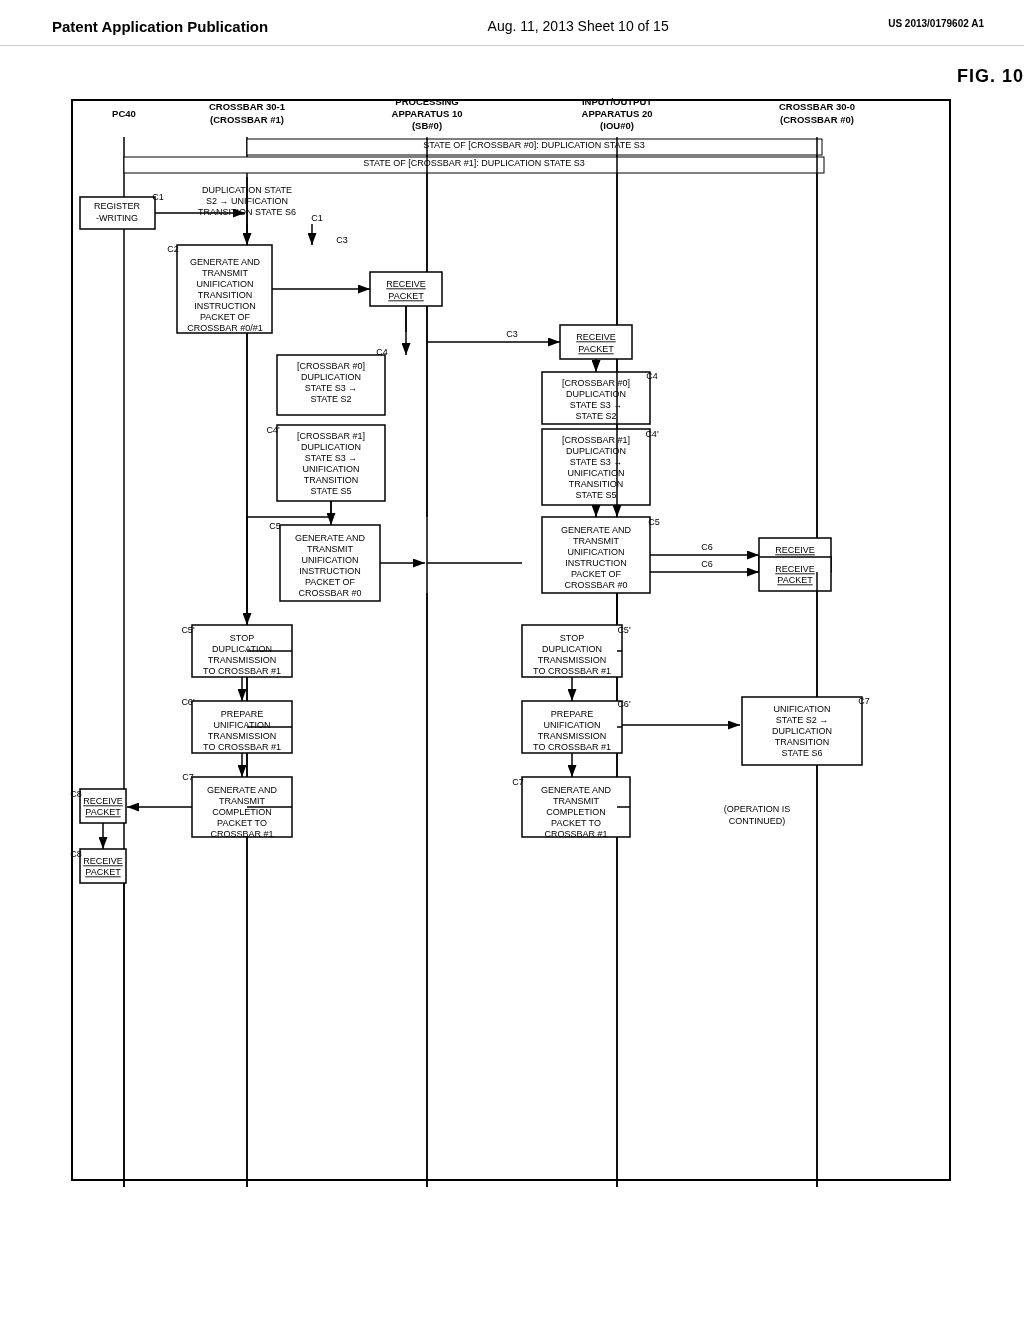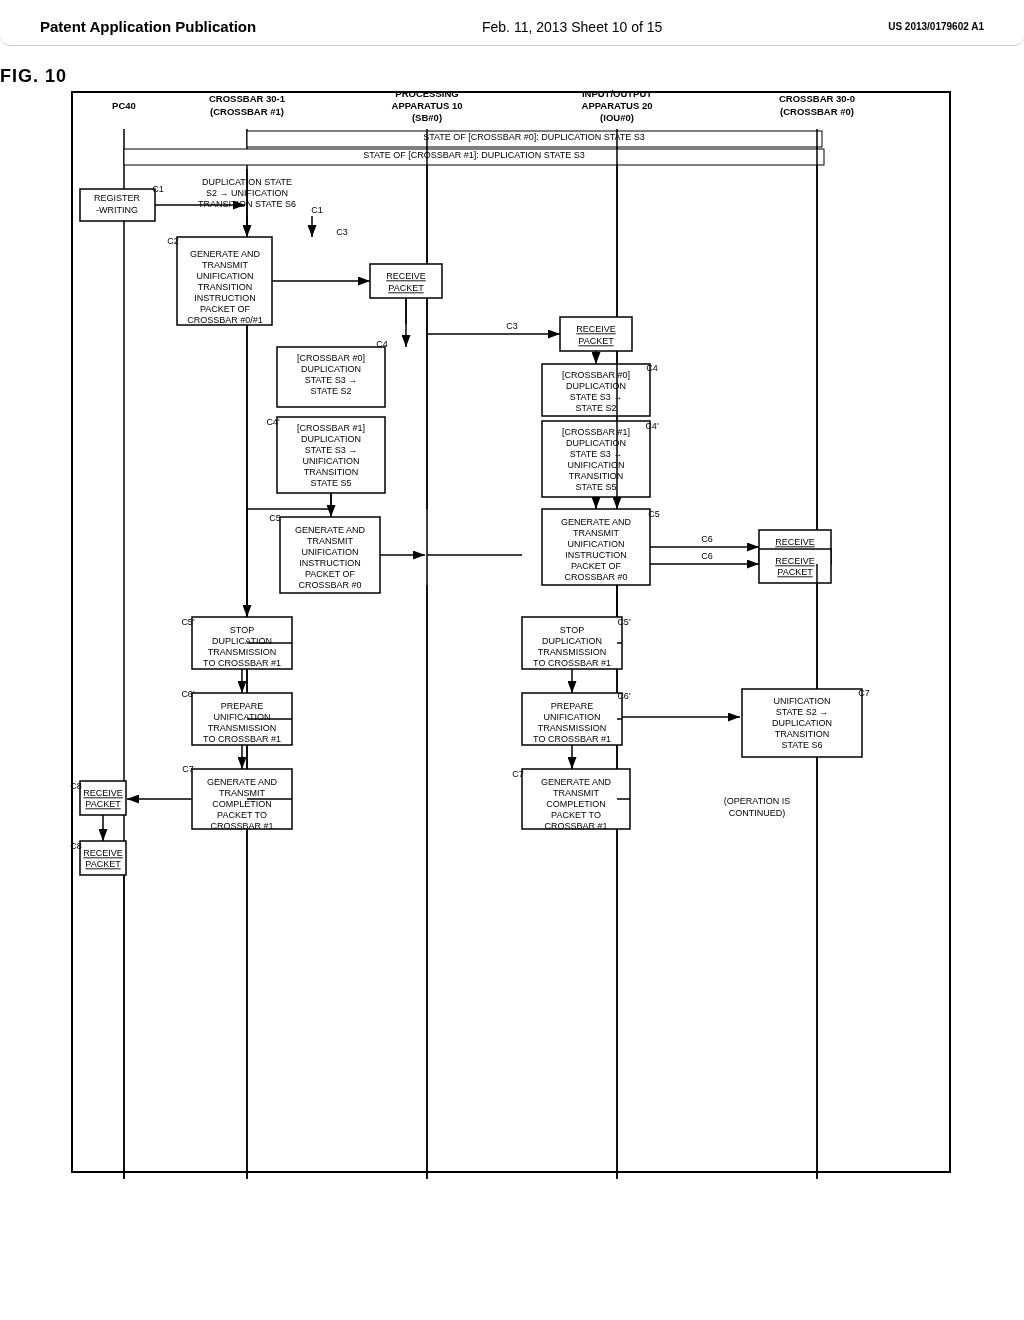--- a/index.html
+++ b/index.html
@@ -9,24 +9,23 @@
       width: 1024px;
       min-height: 1320px;
       position: relative;
       overflow-x: hidden;
     }
 
     
     .header {
       display: flex;
       justify-content: space-between;
-      align-items: center;
-      padding: 18px 40px 10px 40px;
+      align-items: flex-start;
+      padding: 18px 40px 10px 52px;
       border-bottom: 1px solid #ccc;
-      border-radius: 10px;
     }
     .header-left {
       font-size: 15px;
       font-weight: bold;
     }
     .header-center {
       font-size: 14px;
     }
     .header-right {
       font-size: 10px;
@@ -34,24 +33,24 @@
     }
 
     
     .diagram-area {
       position: relative;
       width: 100%;
       padding: 20px 0;
     }
 
     .fig-title {
-      text-align: left;
+      text-align: right;
       font-size: 18px;
       font-weight: bold;
-      margin-bottom: 2px;
+      margin-bottom: 10px;
       letter-spacing: 1px;
     }
 
     .diagram-svg {
       display: block;
       margin: 0 auto;
     }
 
     
     .box {
@@ -81,21 +80,21 @@
     }
     .arrowhead {
       fill: black;
     }
   </style>
 </head>
 <body>
 
 <div class="header">
   <span class="header-left">Patent Application Publication</span>
-  <span class="header-center">Feb. 11, 2013    Sheet 10 of 15</span>
+  <span class="header-center">Aug. 11, 2013    Sheet 10 of 15</span>
   <span class="header-right">US 2013/0179602 A1</span>
 </div>
 
 <div class="diagram-area">
   <div class="fig-title">FIG. 10</div>
 
   <svg class="diagram-svg" width="900" height="1100" viewBox="0 0 900 1100">
 
     <defs>
       <marker id="arrowhead" markerWidth="8" markerHeight="6" refX="8" refY="3" orient="auto">

